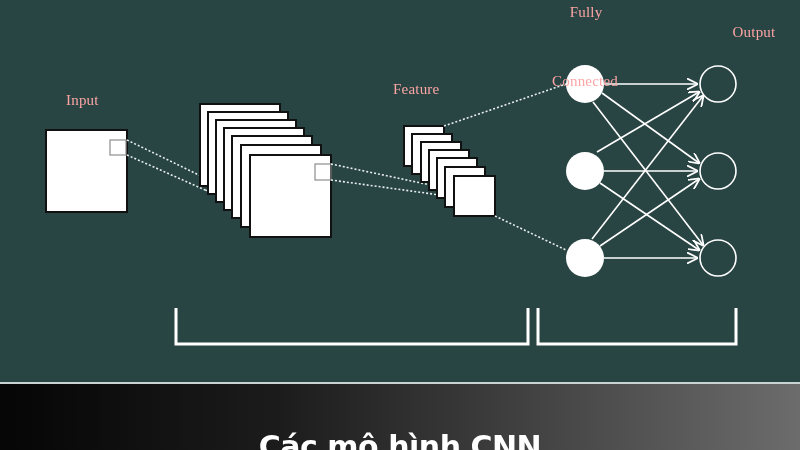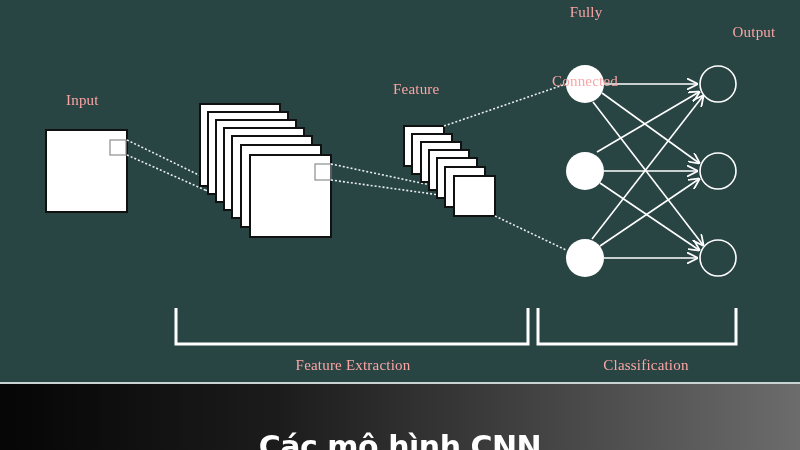--- a/index.html
+++ b/index.html
@@ -94,20 +94,18 @@
 
     <path d="M176,308 L176,344 L528,344 L528,308" fill="none" stroke="#ffffff" stroke-width="3"></path>
     <path d="M538,308 L538,344 L736,344 L736,308" fill="none" stroke="#ffffff" stroke-width="3"></path>
   </svg>
 
   <div class="label" style="left:66px; top:92px;">Input</div>
   <div class="label" style="left:393px; top:81px;">Feature</div>
   <div class="label center" style="left:586px; top:4px;">Fully</div>
   <div class="label center" style="left:585px; top:41px;margin-top:32px;">Connected</div>
   <div class="label center" style="left:754px; top:24px;">Output</div>
-  <div class="label center" style="left:353px; top:357px;">Feature Extraction</div>
-  <div class="label center" style="left:646px; top:357px;">Classification</div>
 </div>
 
 <div class="divider"></div>
 <div class="banner">
   <div class="banner-title">Các mô hình CNN</div>
 </div>
 
 </body></html>

